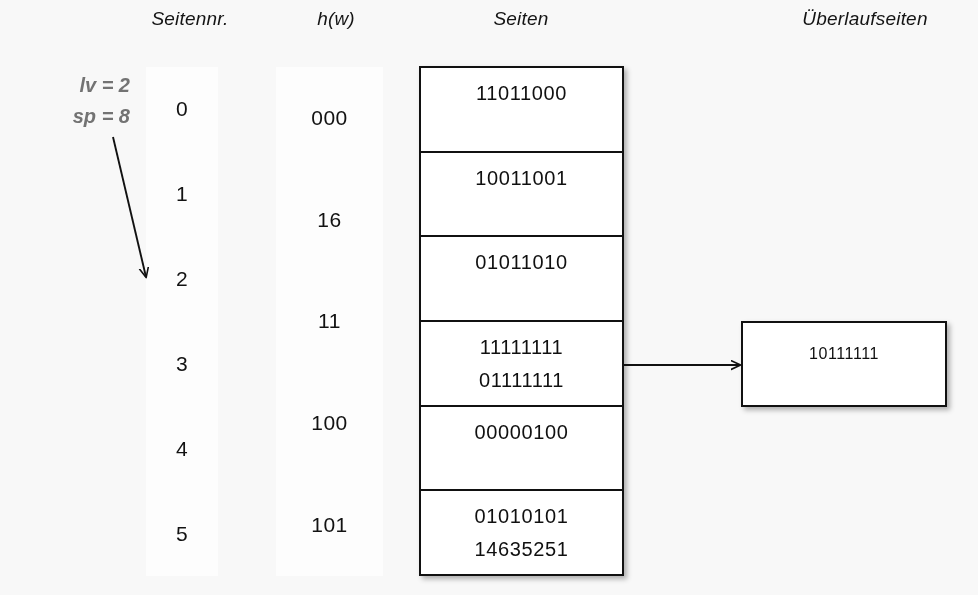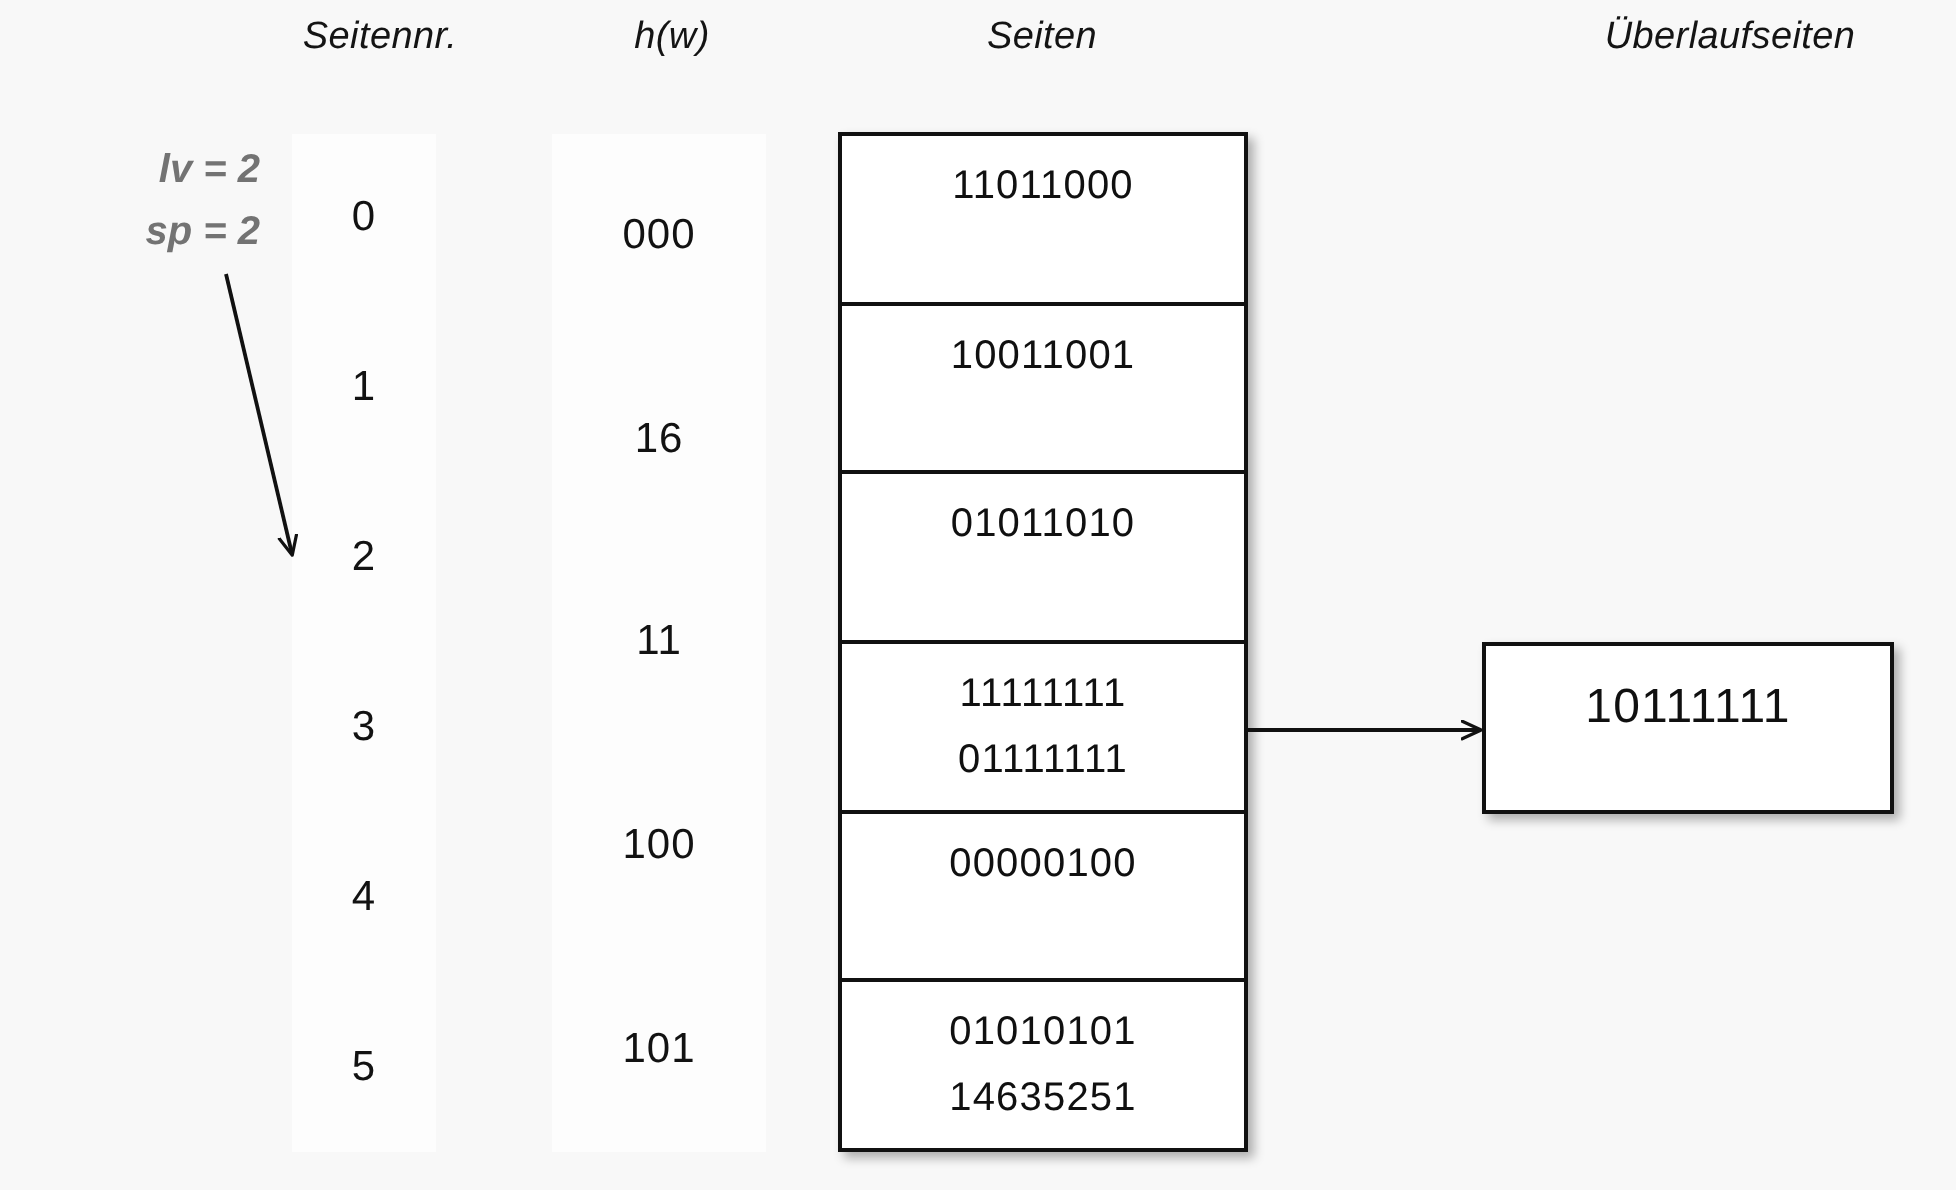--- a/index.html
+++ b/index.html
@@ -124,21 +124,21 @@
     height: 86px;
     background: #ffffff;
     border: 2px solid #111;
     box-sizing: border-box;
     box-shadow: 3px 3px 5px rgba(0,0,0,0.30);
     display: flex;
     align-items: flex-start;
     justify-content: center;
     padding-top: 14px;
   }
-  #overflow-box .page-entry { font-size: 24px; }
+  #overflow-box .page-entry { font-size: 16px; }
 
   
   #arrows {
     position: absolute;
     left: 0;
     top: 0;
     width: 978px;
     height: 595px;
     pointer-events: none;
   }
@@ -148,21 +148,21 @@
 
 <div id="canvas">
 
   <div class="col-header" id="hdr-seitennr">Seitennr.</div>
   <div class="col-header" id="hdr-hw">h(w)</div>
   <div class="col-header" id="hdr-seiten">Seiten</div>
   <div class="col-header" id="hdr-ueberlauf">Überlaufseiten</div>
 
   <div id="params">
     <div>lv = 2</div>
-    <div>sp = 2</div>
+    <div>sp = 8</div>
   </div>
 
   <div class="index-col" id="col-seitennr">
     <div class="index-cell">0</div>
     <div class="index-cell">1</div>
     <div class="index-cell">2</div>
     <div class="index-cell">3</div>
     <div class="index-cell">4</div>
     <div class="index-cell">5</div>
   </div>

